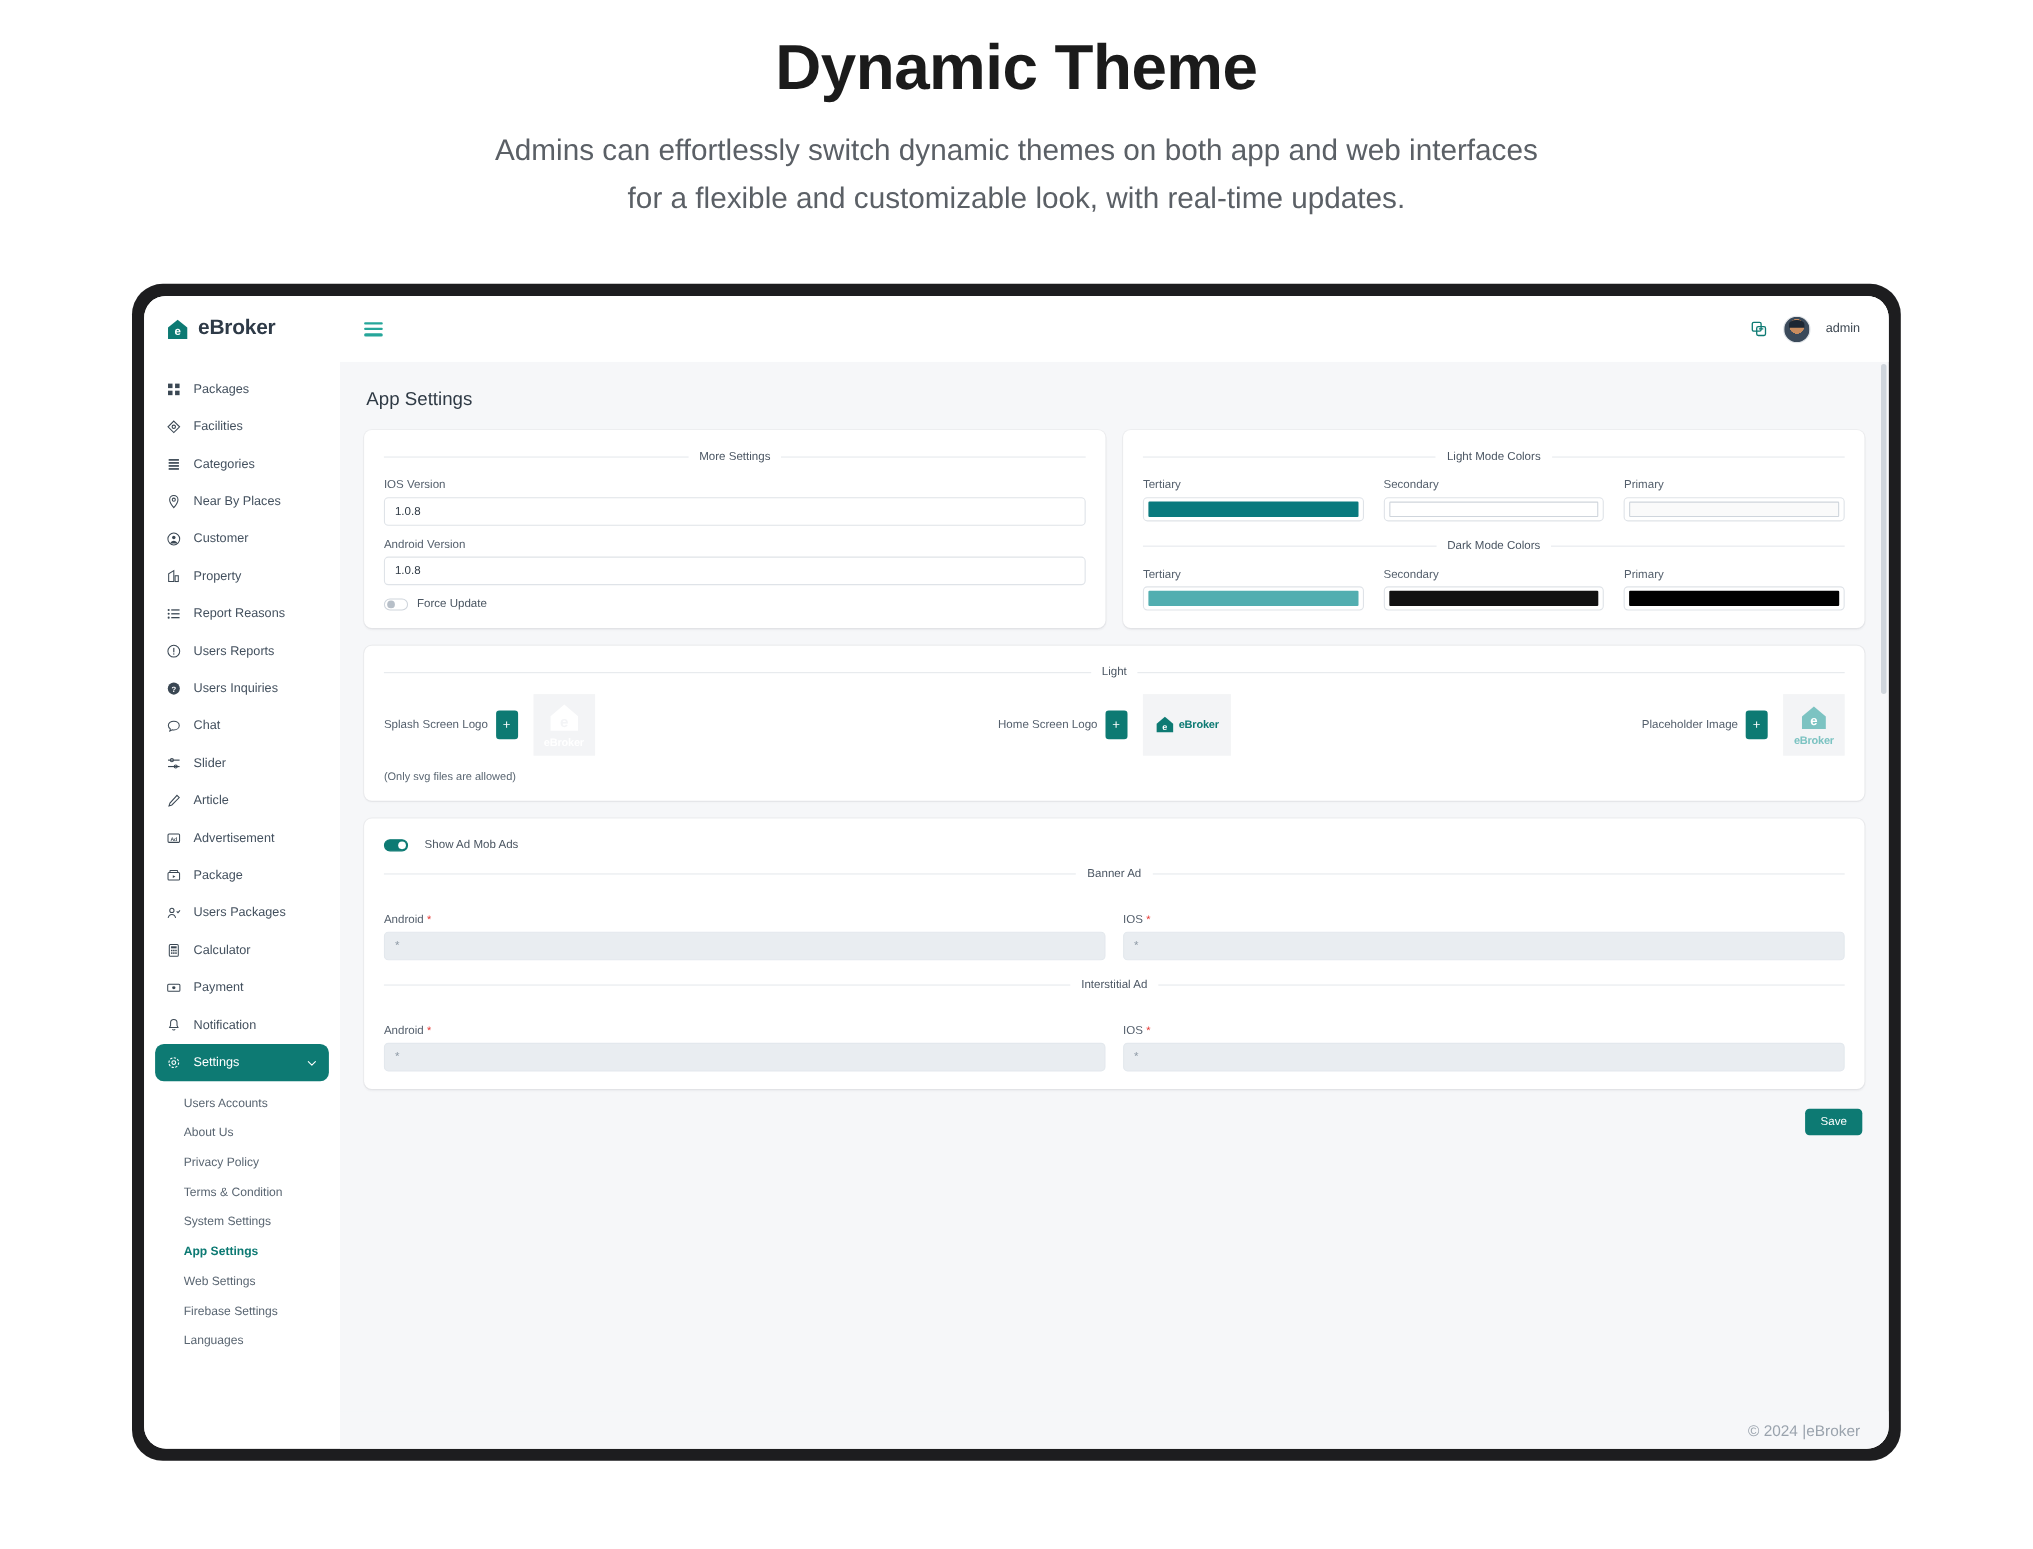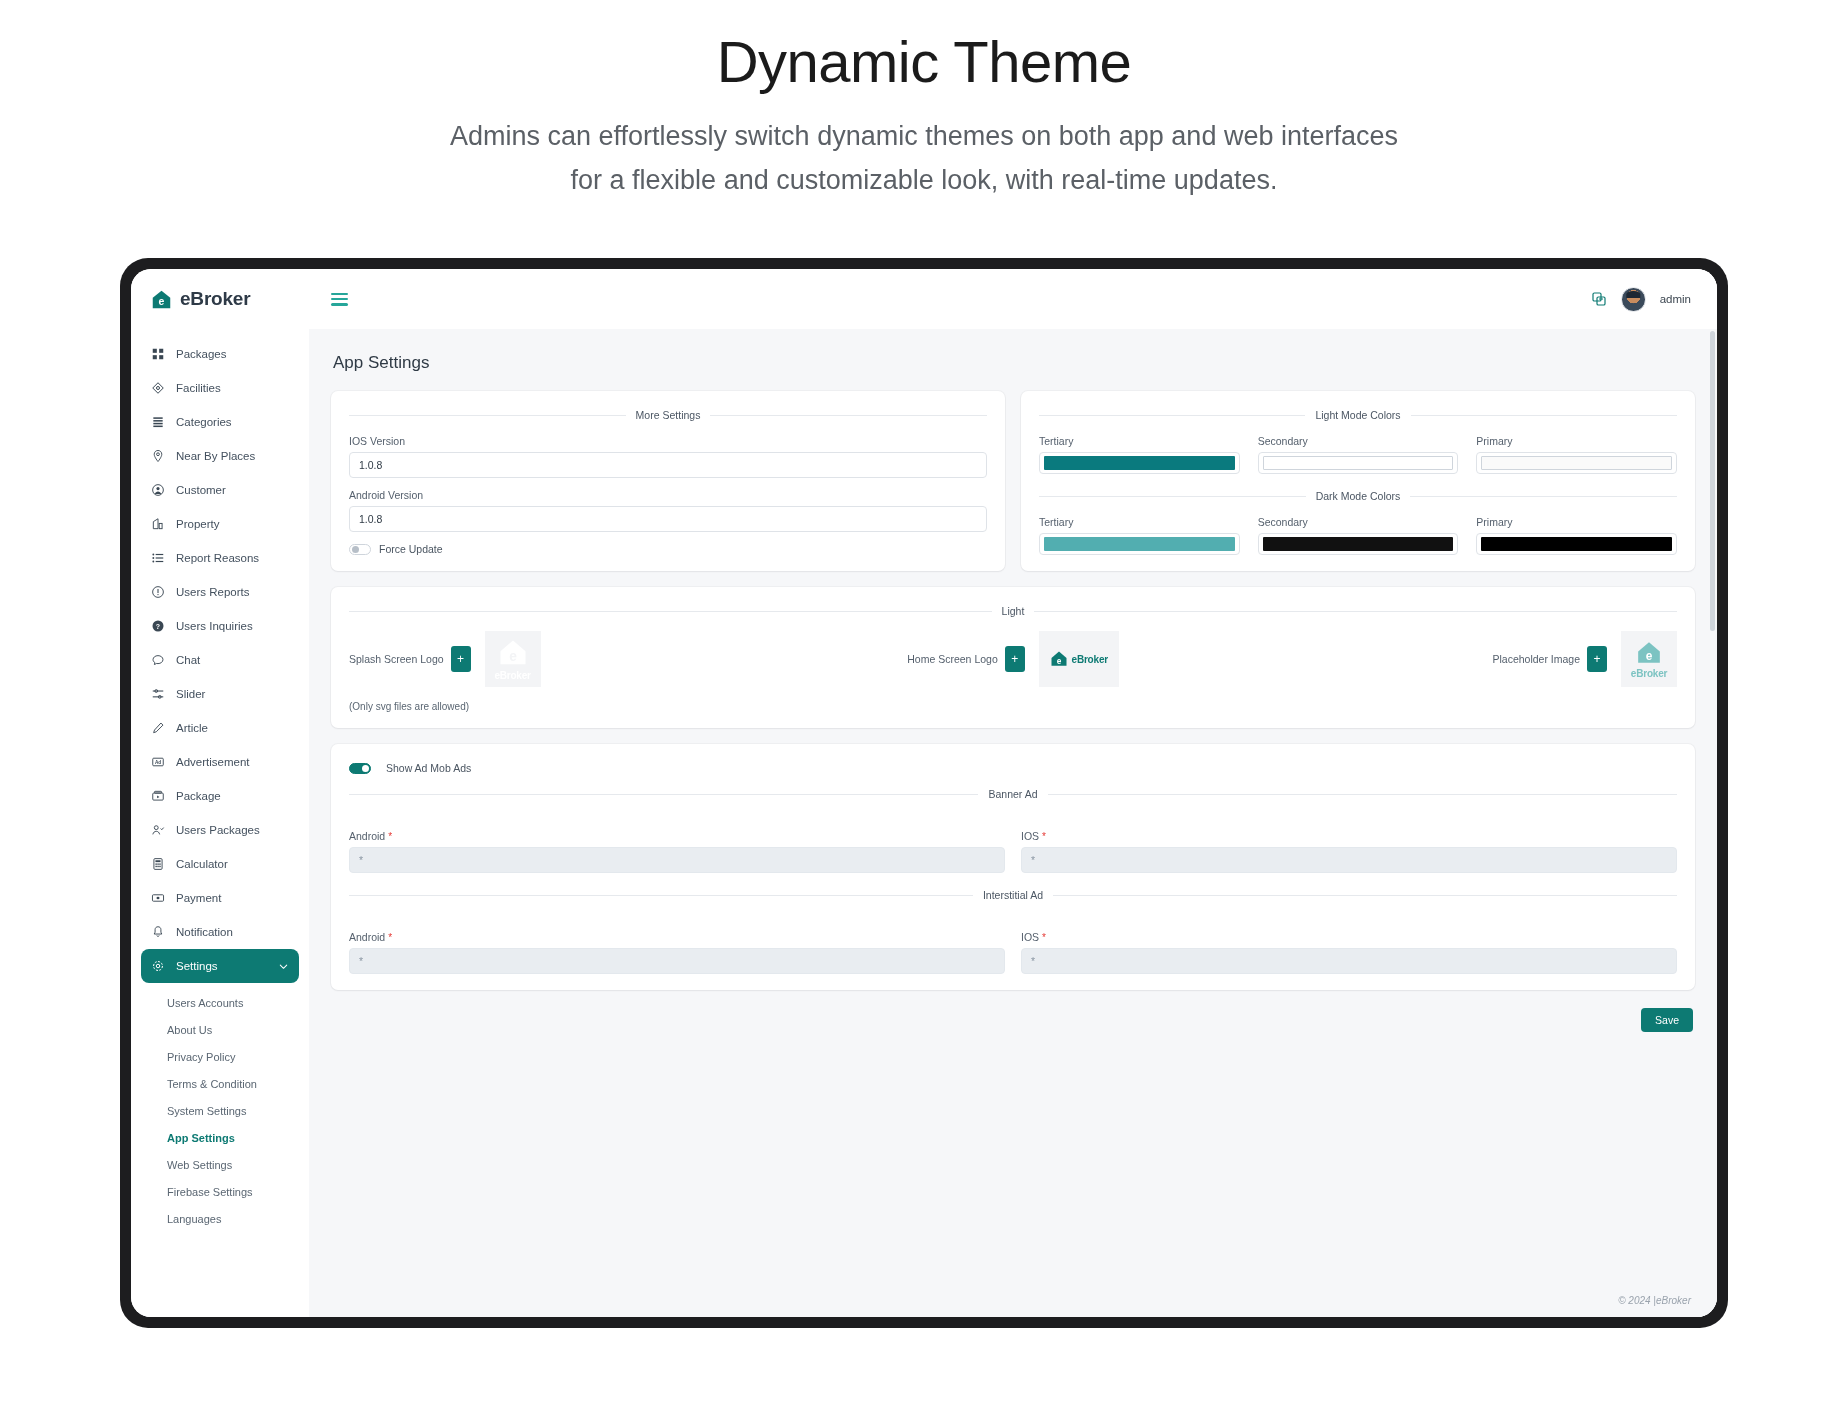--- a/index.html
+++ b/index.html
@@ -6,21 +6,21 @@
   html, body {
     width: 1848px; height: 1408px;
     background: #ffffff;
     font-family: "Liberation Sans", sans-serif;
     overflow: hidden;
   }
 
   
   .promo { width: 1848px; padding-top: 30px; text-align: center; }
   .promo-title {
-    font-size: 58px; font-weight: 400; color: #1b1b1b;
+    font-size: 58px; font-weight: 700; color: #1b1b1b;
     letter-spacing: -0.5px; line-height: 1.12;
   }
   .promo-sub {
     margin-top: 20px;
     font-size: 27px; color: #5b6066; line-height: 1.62; font-weight: 400;
   }
 
   
   .device-wrap { position: absolute; left: 120px; top: 258px; }
   .device {
@@ -177,22 +177,22 @@
 
   .save-wrap { display: flex; justify-content: flex-end; margin-top: 18px; padding-right: 2px; }
   .save-btn {
     background: #0d7a73; color: #fff; font-size: 10.5px;
     border: none; border-radius: 4px; padding: 6px 14px; cursor: pointer;
     font-family: "Liberation Sans", sans-serif;
   }
 
   .footer {
     height: 34px; display: flex; align-items: center; justify-content: flex-end;
-    padding-right: 26px; font-size: 10px; color: #9aa3ad;
-    background: #f6f7f9; flex: 0 0 34px; font-style: italic;
+    padding-right: 26px; font-size: 14px; color: #9aa3ad;
+    background: #f6f7f9; flex: 0 0 34px;
   }
 
   .scrollbar {
     position: absolute; right: 2px; top: 62px; width: 5px; height: 300px;
     background: #cfd5dc; border-radius: 3px;
   }
 </style>
 </head>
 <body>
 

